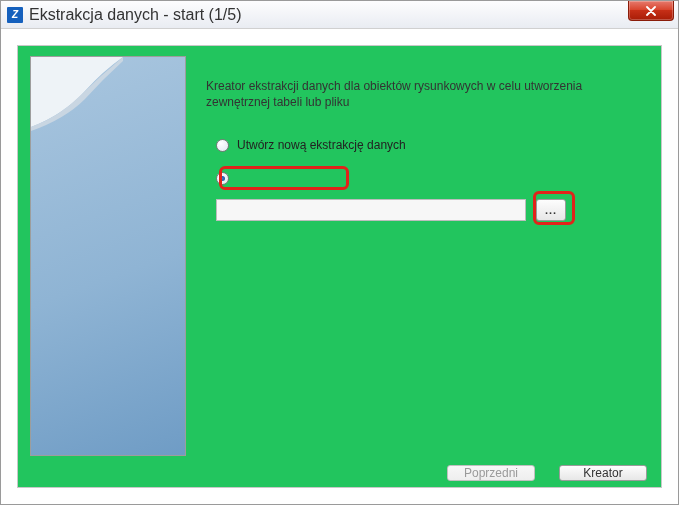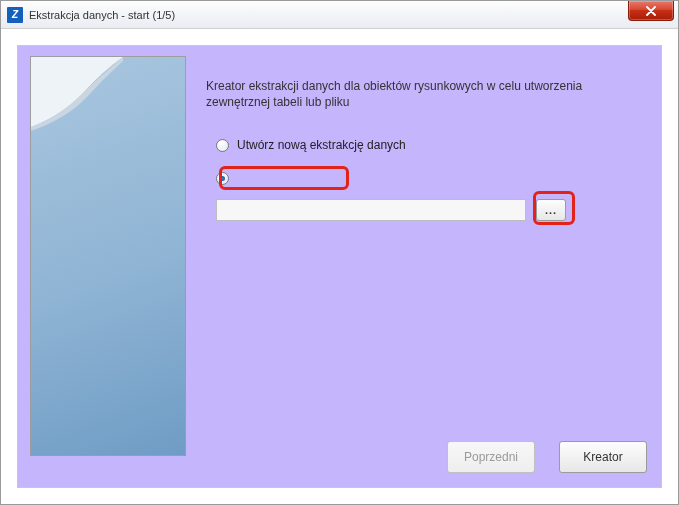--- a/index.html
+++ b/index.html
@@ -38,21 +38,21 @@
     justify-content: center;
     color: #fff;
     font-size: 10px;
     font-style: italic;
     font-weight: bold;
     margin-right: 6px;
     border-radius: 1px;
   }
   .title-text {
     color: #333;
-    font-size: 11px;
+    font-size: 16px;
   }
   .close-btn {
     position: absolute;
     right: 4px;
     top: 0px;
     width: 46px;
     height: 20px;
     background: linear-gradient(to bottom, #e67a6d 0%, #d9462f 45%, #c83018 46%, #a81d07 100%);
     border: 1px solid #8a1c09;
     border-top: none;
@@ -65,22 +65,22 @@
     box-shadow: inset 0 0 0 1px rgba(255,255,255,0.25);
   }
   .close-btn svg { width: 12px; height: 10px; }
   .content {
     position: absolute;
     top: 44px;
     left: 16px;
     right: 16px;
     bottom: 16px;
     border: 1px solid #c8c8c8;
-    background: #c4b5fd;
-    padding: 10px 14px 12px 12px;
+    background: #22c55e;
+    padding: 10px 14px 4px 12px;
     display: flex;
     gap: 20px;
   }
   .preview-pane {
     width: 156px;
     height: 400px;
     border: 1px solid #9d9d9d;
     background: linear-gradient(160deg, #a9c6df 0%, #8fb4d4 55%, #6f9cc5 100%);
     position: relative;
     overflow: hidden;
@@ -184,21 +184,21 @@
   .footer {
     margin-top: auto;
     display: flex;
     justify-content: flex-end;
     gap: 24px;
     padding-bottom: 2px;
     padding-right: 0;
   }
   .btn {
     min-width: 88px;
-    height: 32px;
+    height: 16px;
     border: 1px solid #9b9b9b;
     background: linear-gradient(to bottom, #fdfdfd, #e7e7e7);
     border-radius: 3px;
     display: inline-flex;
     align-items: center;
     justify-content: center;
     color: #333;
     padding: 0 12px;
   }
   .btn.disabled {

